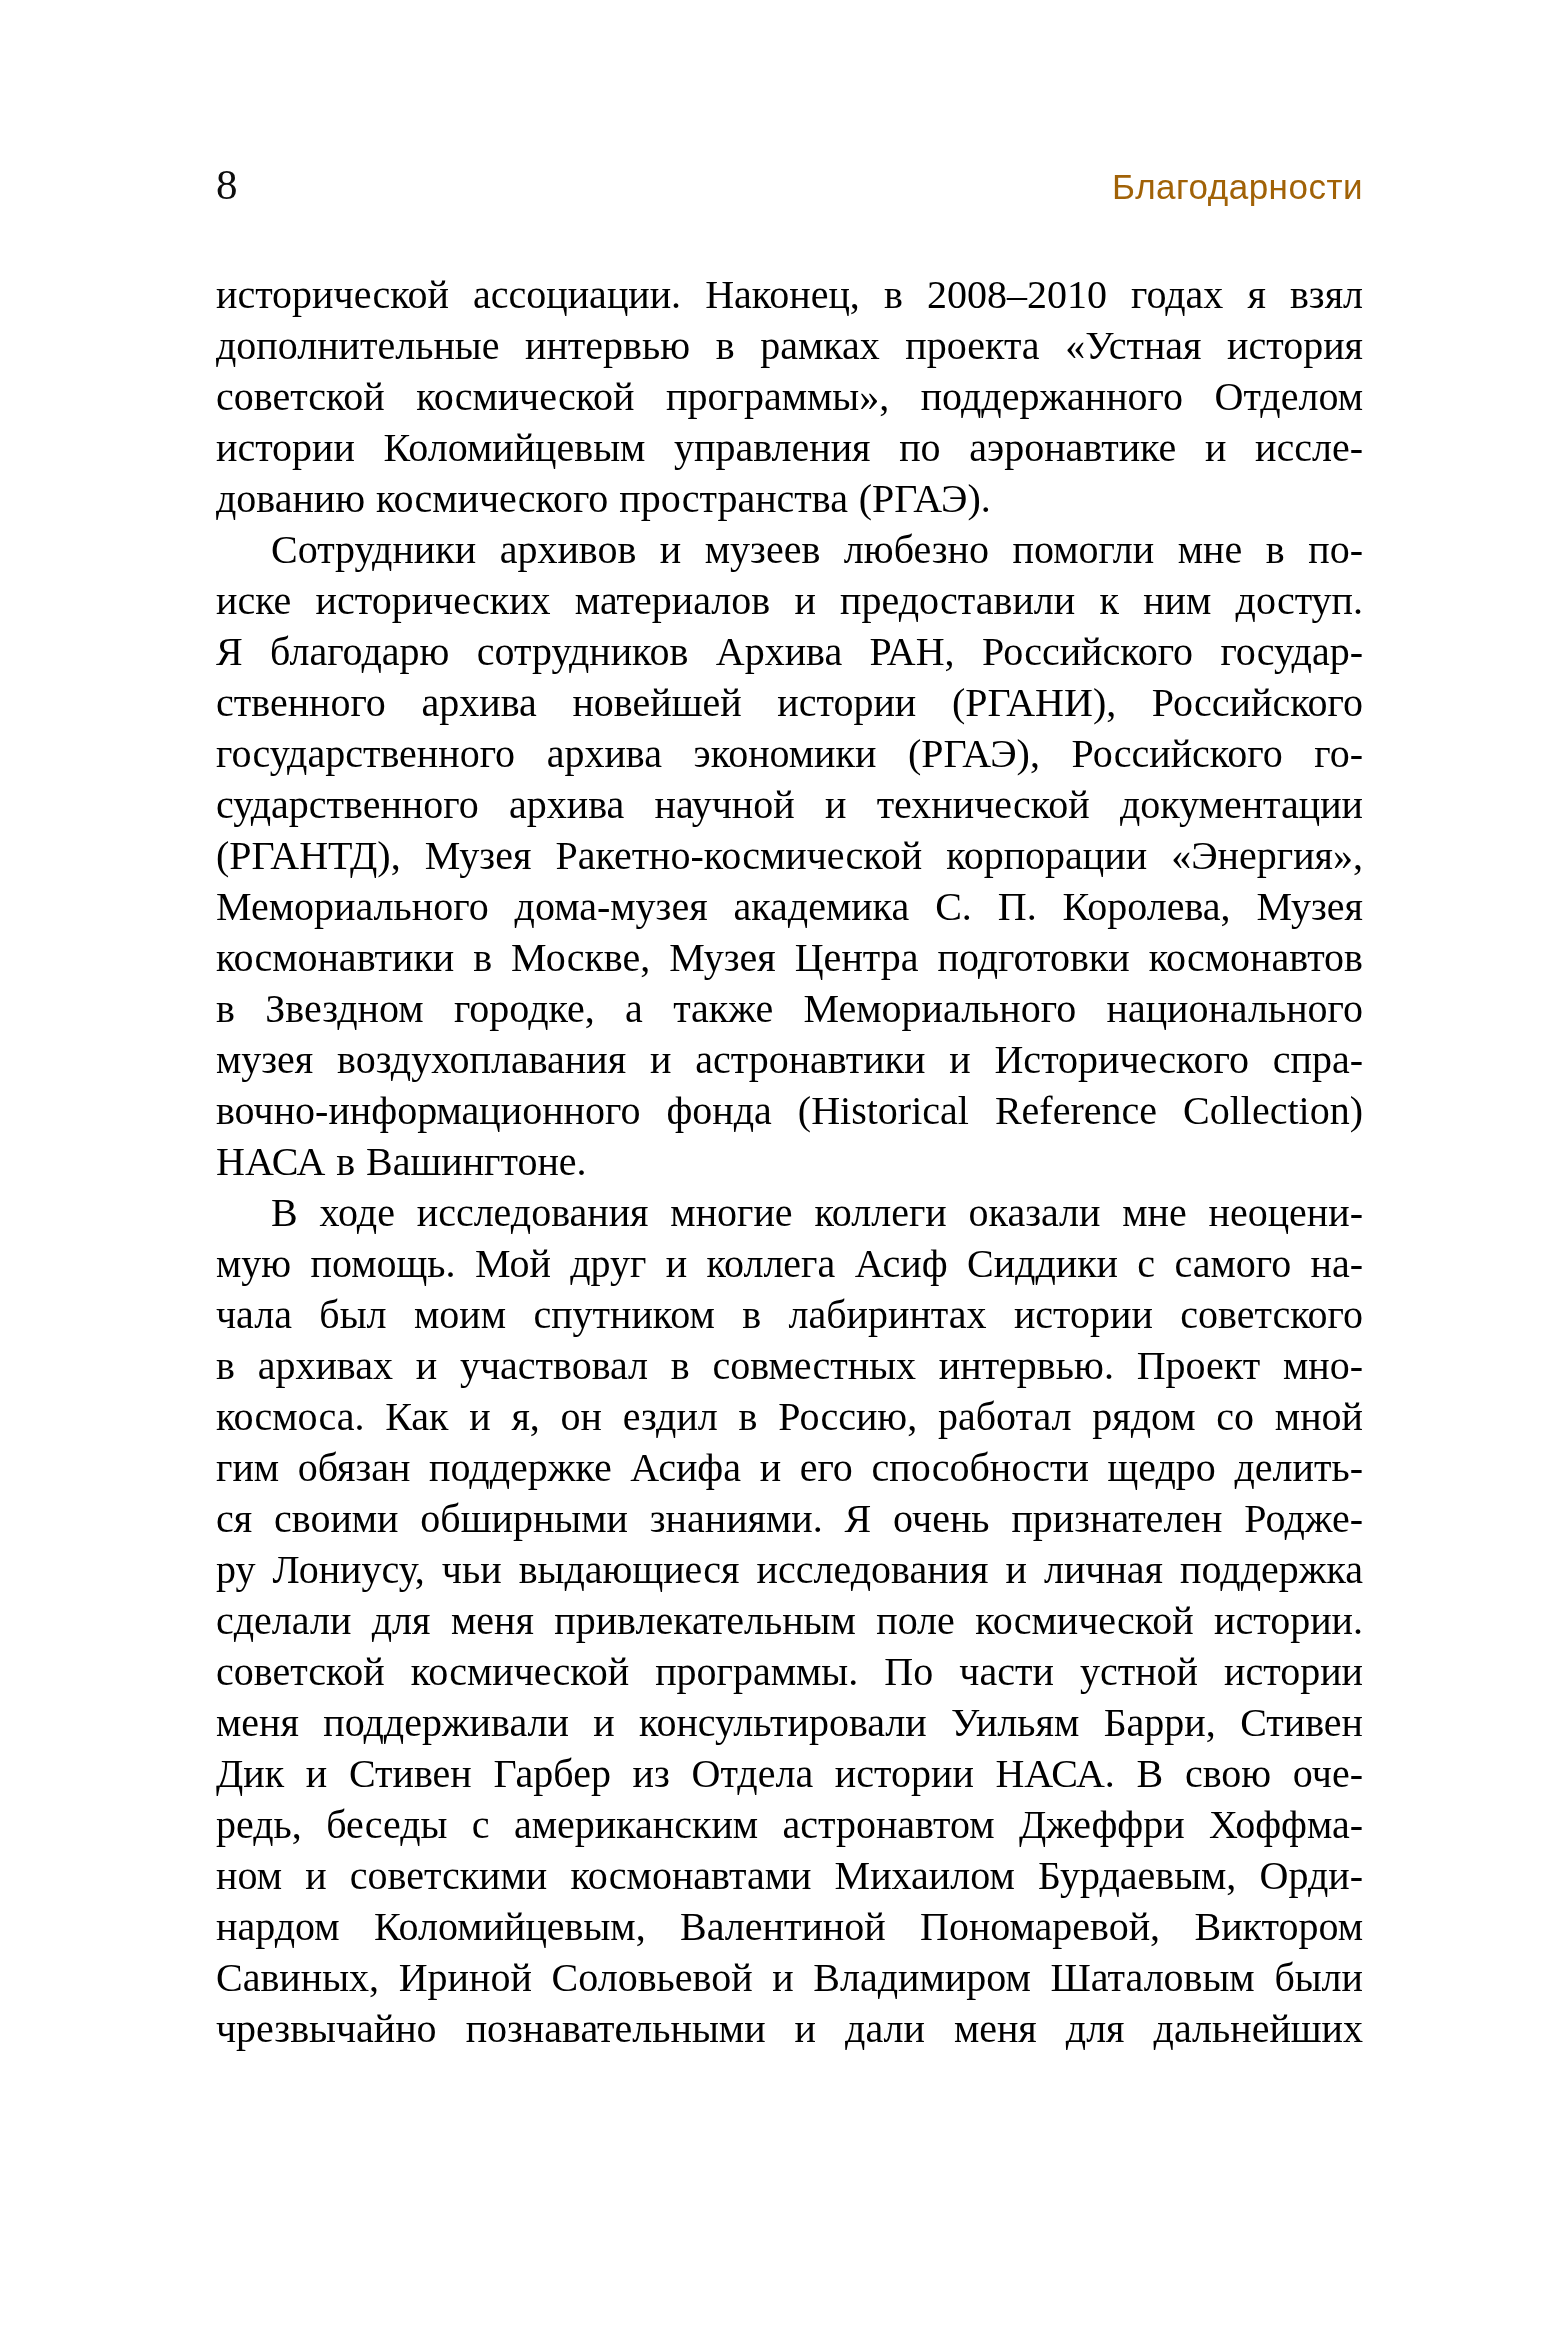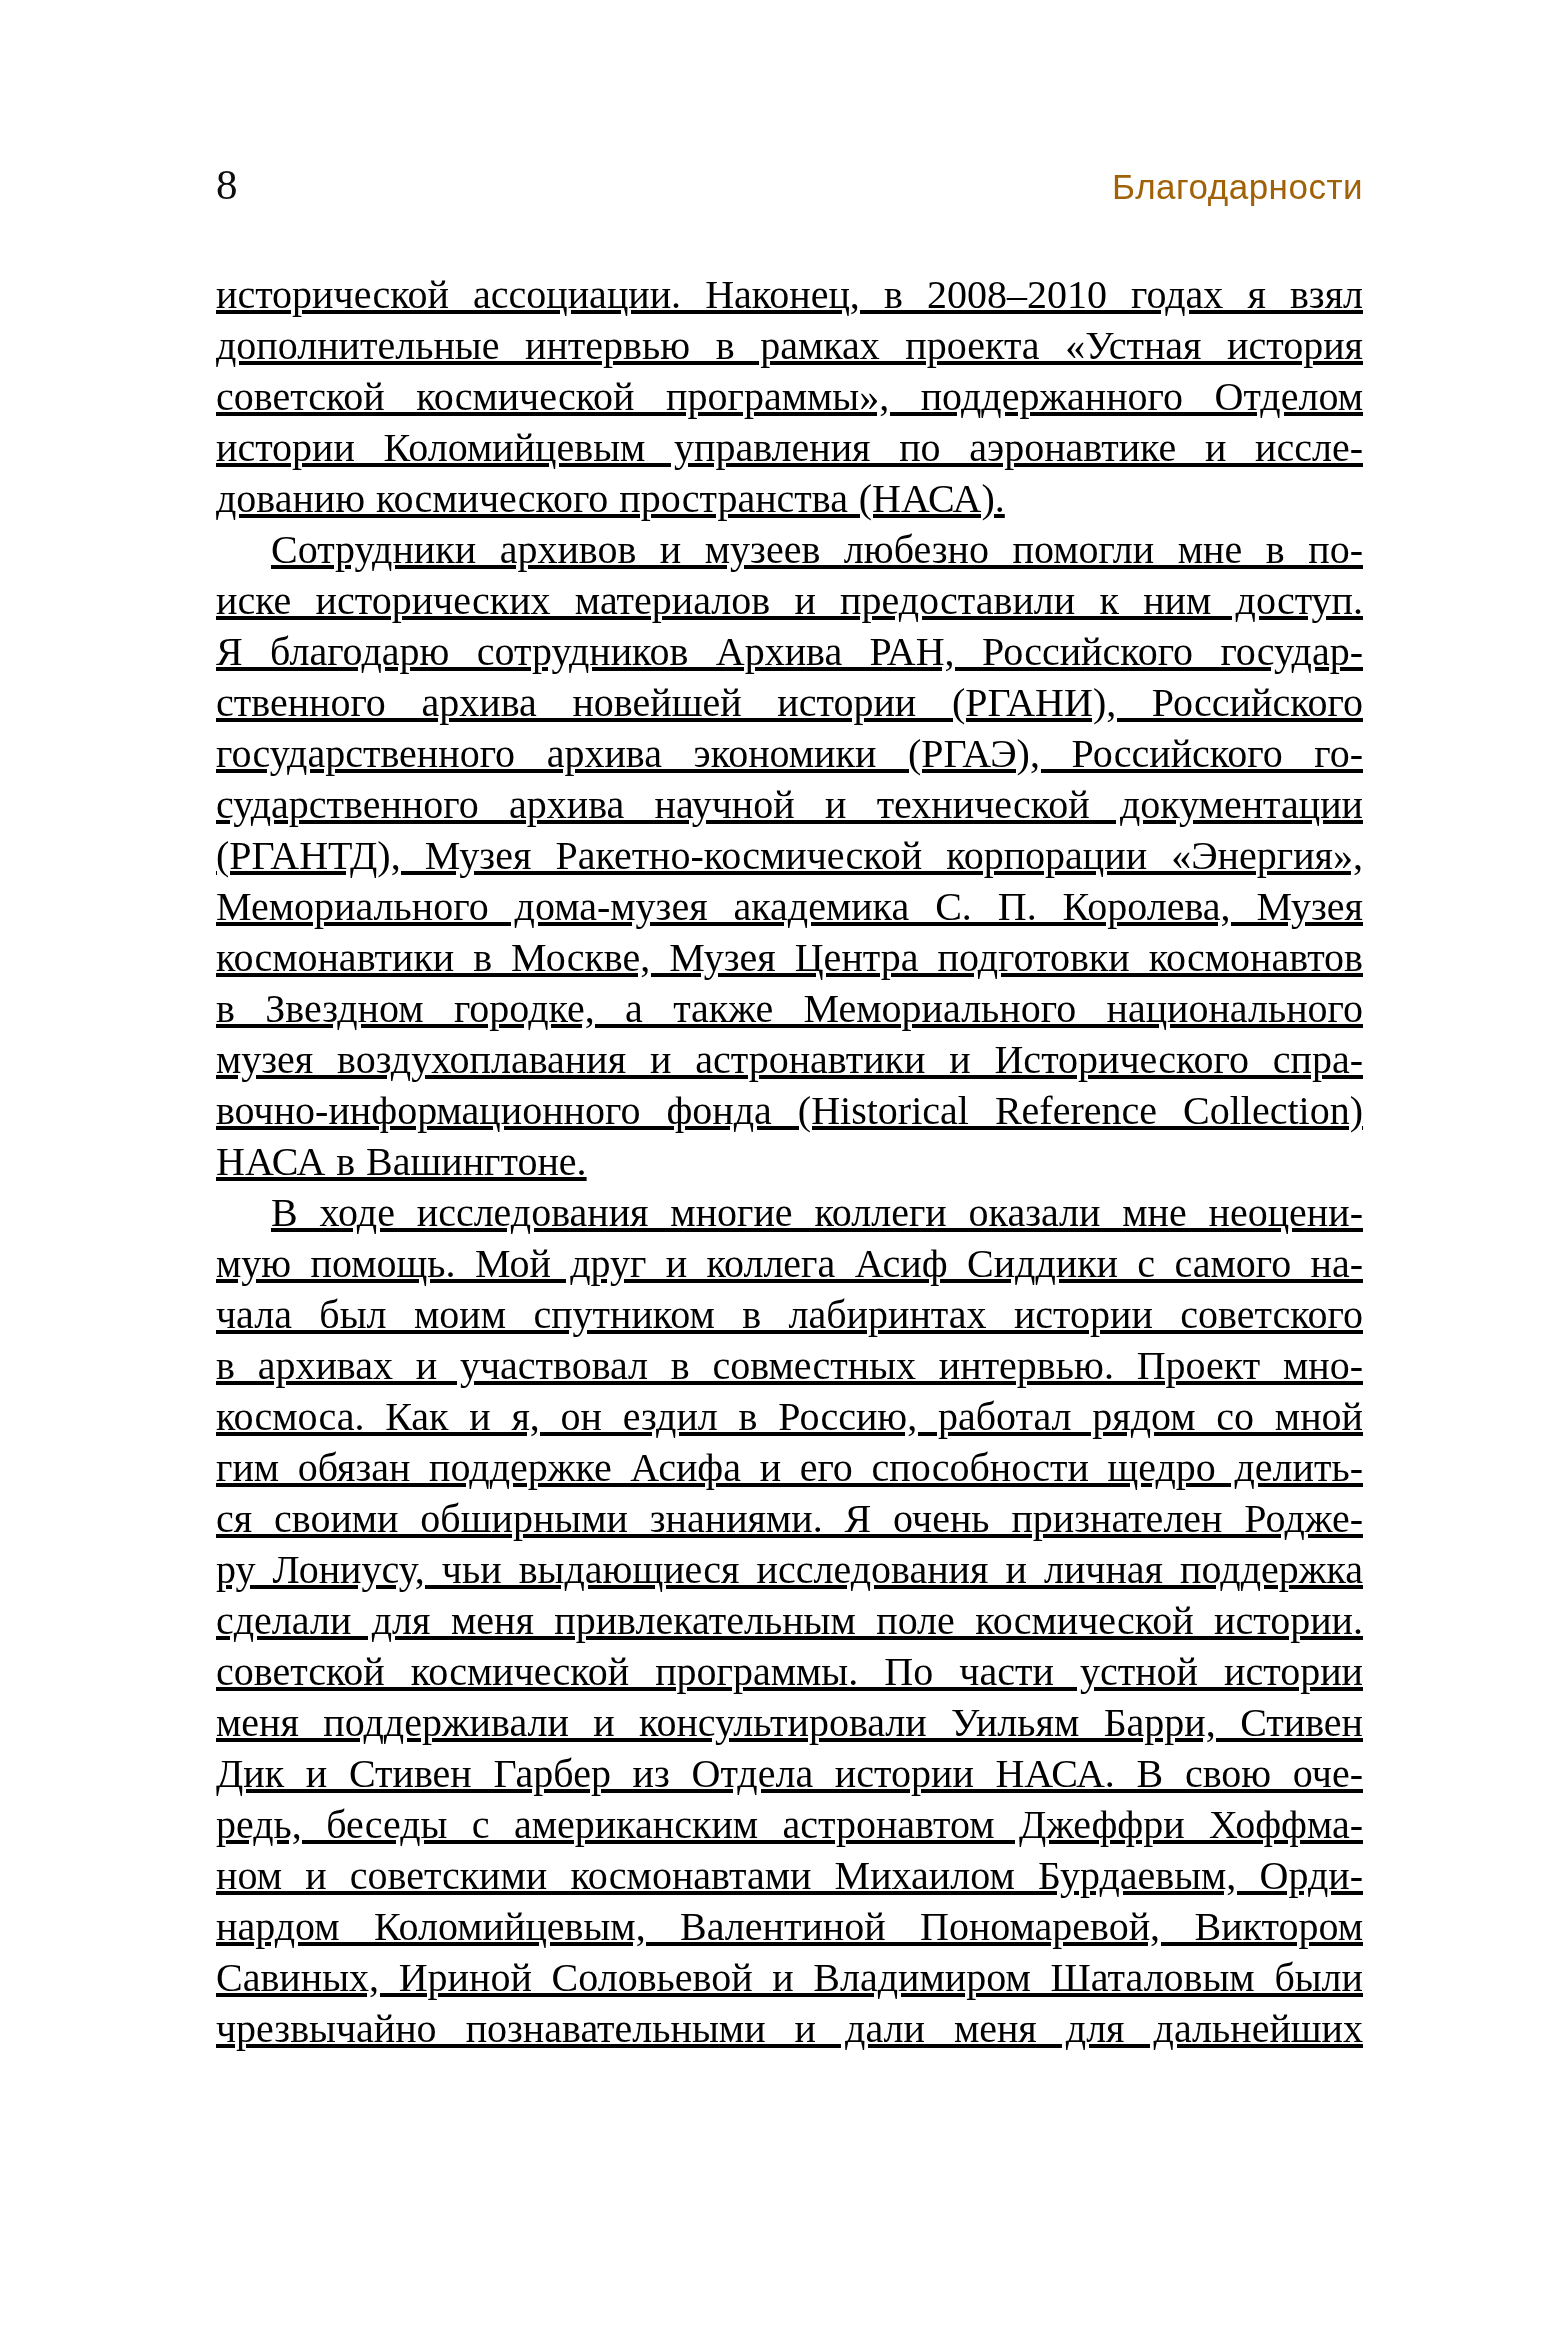--- a/index.html
+++ b/index.html
@@ -36,21 +36,20 @@
   }
   .running-head {
     font-family: "Liberation Sans", "DejaVu Sans", sans-serif;
     font-size: 35px;
     line-height: 43px;
     color: #a16207;
     letter-spacing: 0.5px;
   }
   .body-text {
     margin-top: 61px;
-    text-decoration: underline;
   }
   .paragraph {
     margin: 0;
   }
   .line {
     font-size: 40px;
     line-height: 51px;
     text-align: justify;
     text-align-last: justify;
     word-spacing: 0.9px;
@@ -70,21 +69,21 @@
     <div class="header-row">
       <span class="pagenum">8</span>
       <span class="running-head">Благодарности</span>
     </div>
     <div class="body-text" id="text-column">
         <div class="paragraph">
           <div class="line">исторической ассоциации. Наконец, в 2008–2010 годах я взял</div>
           <div class="line">дополнительные интервью в рамках проекта «Устная история</div>
           <div class="line">советской космической программы», поддержанного Отделом</div>
           <div class="line">истории Коломийцевым управления по аэронавтике и иссле-</div>
-          <div class="line endpara">дованию космического пространства (НАСА).</div>
+          <div class="line endpara">дованию космического пространства (РГАЭ).</div>
         </div>
         <div class="paragraph">
           <div class="line indent">Сотрудники архивов и музеев любезно помогли мне в по-</div>
           <div class="line">иске исторических материалов и предоставили к ним доступ.</div>
           <div class="line">Я благодарю сотрудников Архива РАН, Российского государ-</div>
           <div class="line">ственного архива новейшей истории (РГАНИ), Российского</div>
           <div class="line">государственного архива экономики (РГАЭ), Российского го-</div>
           <div class="line">сударственного архива научной и технической документации</div>
           <div class="line">(РГАНТД), Музея Ракетно-космической корпорации «Энергия»,</div>
           <div class="line">Мемориального дома-музея академика С. П. Королева, Музея</div>

